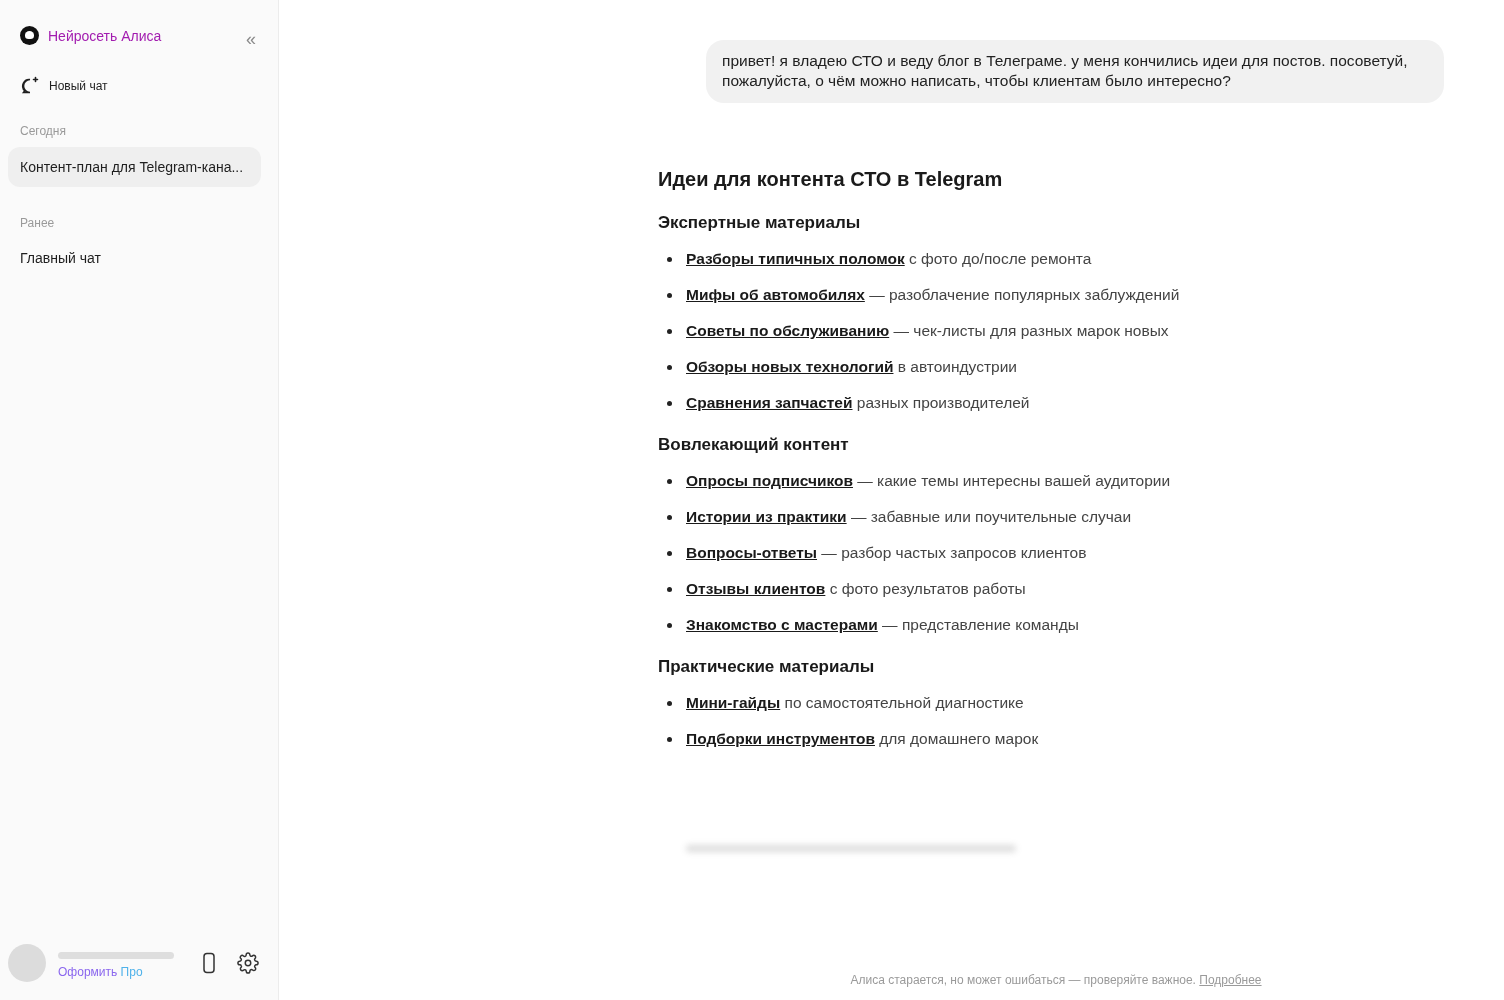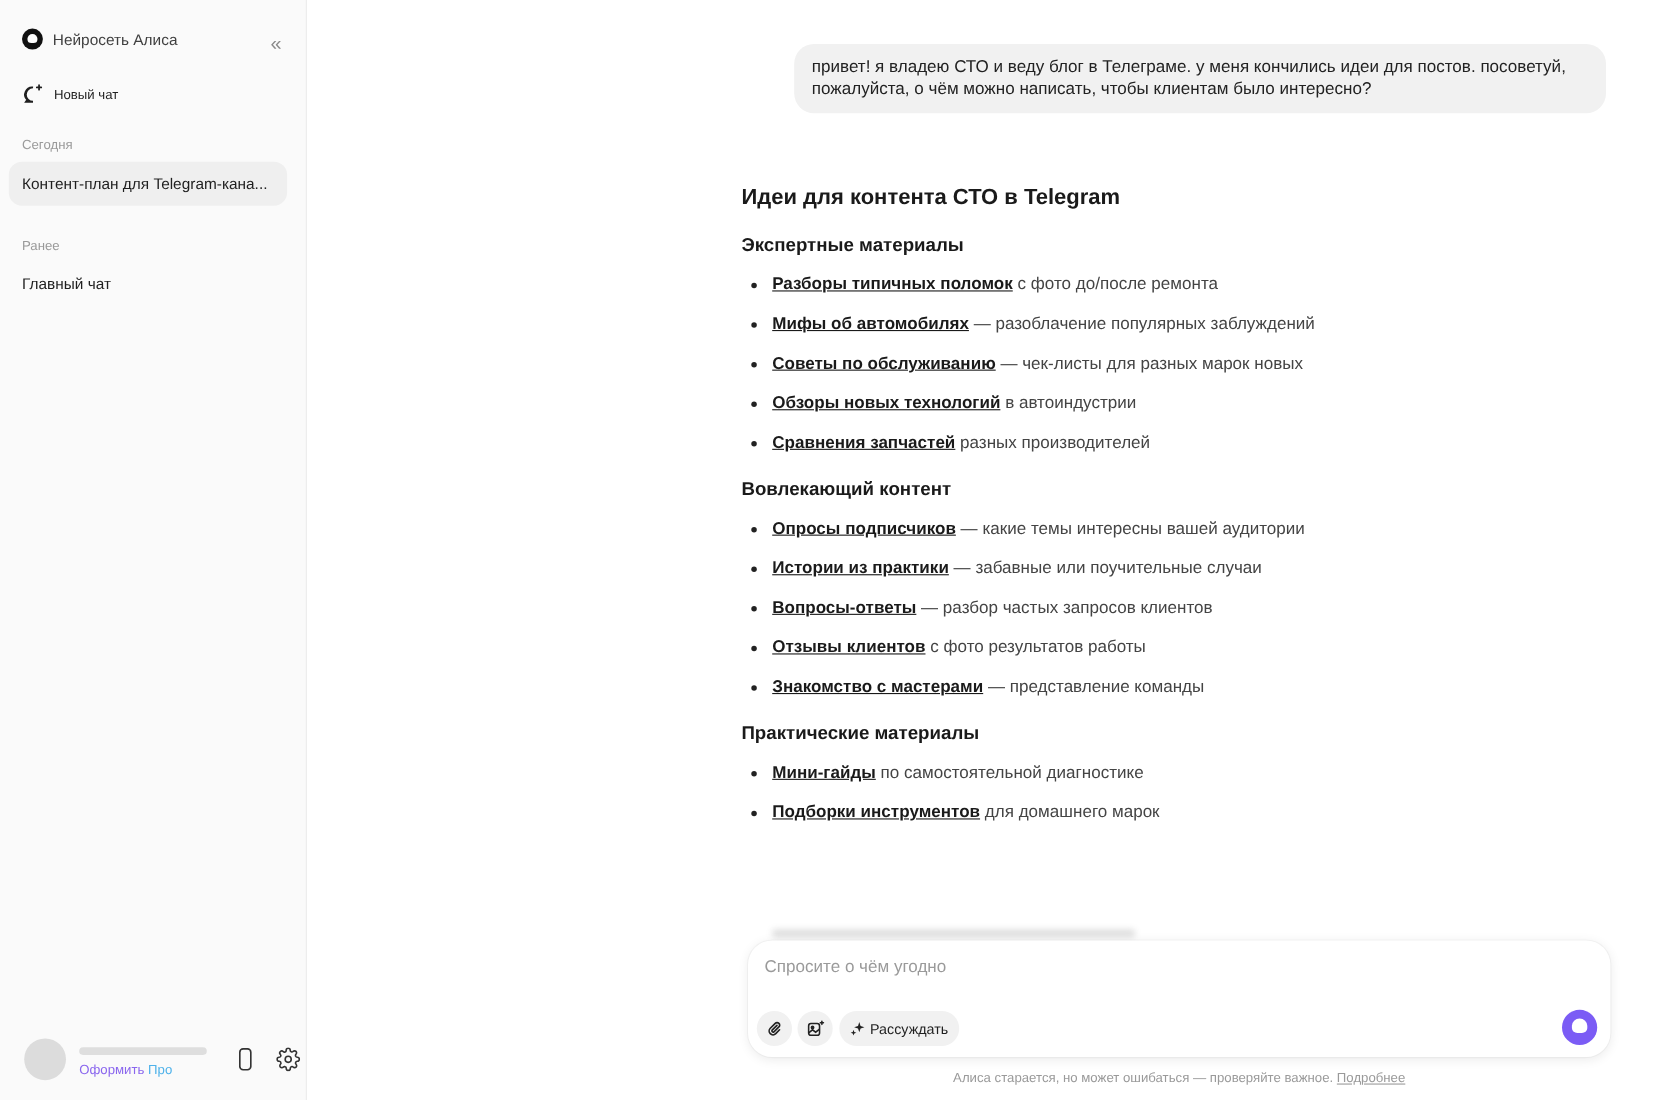--- a/index.html
+++ b/index.html
@@ -4,41 +4,41 @@
 <style>
   * { box-sizing: border-box; margin: 0; padding: 0; }
   html, body { width: 1504px; height: 1000px; overflow: hidden; background: #ffffff; }
   body { font-family: "Liberation Sans", "DejaVu Sans", sans-serif; color: #1f1f1f; position: relative; }
 
   
   .sidebar { position: absolute; left: 0; top: 0; width: 279px; height: 1000px; background: #fafafa; border-right: 1px solid #ececec; }
   .brand { position: absolute; left: 20px; top: 26px; display: flex; align-items: center; gap: 9px; }
   .brand-logo { width: 19px; height: 19px; border-radius: 50%; background: #111; position: relative; }
   .brand-logo::after { content: ""; position: absolute; left: 5px; top: 5px; width: 9px; height: 8px; background: #fff; border-radius: 50% 50% 40% 40%; }
-  .brand-name { font-size: 14px; color: #404040; }
+  .brand-name { font-size: 14px; color: #a21caf; }
   .collapse-btn { position: absolute; left: 240px; top: 28px; width: 22px; height: 22px; color: #8a8a8a; font-size: 18px; line-height: 22px; text-align: center; cursor: pointer; }
   .new-chat { position: absolute; left: 20px; top: 76px; display: flex; align-items: center; gap: 9px; cursor: pointer; }
   .new-chat svg { width: 20px; height: 20px; }
   .new-chat-label { font-size: 12px; color: #1f1f1f; }
   .section-label { position: absolute; left: 20px; font-size: 12px; color: #9a9a9a; }
   .chat-item { position: absolute; left: 8px; width: 253px; height: 40px; border-radius: 12px; padding: 0 12px; display: flex; align-items: center; font-size: 14px; color: #1f1f1f; white-space: nowrap; overflow: hidden; text-overflow: ellipsis; cursor: pointer; }
   .chat-item.active { background: #efefef; }
   .chat-item span { overflow: hidden; text-overflow: ellipsis; white-space: nowrap; display: block; width: 100%; }
 
-  .user-area { position: absolute; left: 22px; top: 944px; width: 260px; height: 40px; }
+  .user-area { position: absolute; left: 8px; top: 944px; width: 260px; height: 40px; }
   .avatar { position: absolute; left: 0; top: 0; width: 38px; height: 38px; border-radius: 50%; background: #dcdcdc; }
   .name-skeleton { position: absolute; left: 50px; top: 8px; width: 116px; height: 7px; border-radius: 4px; background: #dedede; }
   .pro-link { position: absolute; left: 50px; top: 21px; font-size: 12px; cursor: pointer; }
   .pro-link .p1 { color: #8a66ee; }
   .pro-link .p2 { color: #4fb2ea; }
   .phone-btn { position: absolute; left: 192px; top: 8px; width: 18px; height: 22px; cursor: pointer; }
   .gear-btn { position: absolute; left: 229px; top: 8px; width: 22px; height: 22px; cursor: pointer; }
 
   
-  .main { position: absolute; left: 280px; top: 0; width: 1224px; height: 1000px; }
+  .main { position: absolute; left: 264px; top: 0; width: 1224px; height: 1000px; }
   .user-bubble { position: absolute; left: 442px; top: 40px; width: 738px; background: #f1f1f1; border-radius: 18px; padding: 11px 16px 12px 16px; font-size: 15.5px; line-height: 20px; color: #222; }
 
   .answer { position: absolute; left: 394px; top: 168px; width: 700px; }
   .answer h1 { font-size: 20px; font-weight: bold; color: #1a1a1a; margin-bottom: 22px; }
   .answer h2 { font-size: 17px; font-weight: bold; color: #1a1a1a; margin-bottom: 16px; }
   .answer ul { list-style: none; margin-bottom: 22px; }
   .answer li { position: relative; padding-left: 28px; font-size: 15.5px; line-height: 20px; color: #444; margin-bottom: 16px; }
   .answer li::before { content: ""; position: absolute; left: 9px; top: 8px; width: 5px; height: 5px; border-radius: 50%; background: #222; }
   .answer li b { color: #1a1a1a; text-decoration: underline; }
   .faded-line { position: absolute; left: 394px; top: 840px; width: 400px; height: 16px; filter: blur(3px); opacity: 0.25; }
@@ -133,44 +133,18 @@
     <ul>
       <li><b>Мини-гайды</b><span> по самостоятельной диагностике</span></li>
       <li><b>Подборки инструментов</b><span> для домашнего марок</span></li>
     </ul>
   </article>
 
   <div class="faded-line">
       <div></div>
     </div>
 
-  <div class="composer">
-    <input class="composer-input" type="text" placeholder="Спросите о чём угодно" style="">
-    <div class="tool-btn attach-btn">
-      <svg width="14" height="14" viewBox="0 0 24 24" fill="none" stroke="#222" stroke-width="2.6" stroke-linecap="round">
-        <path d="M16 7l-7.5 7.5a2 2 0 0 0 2.8 2.8L19 9.6a4 4 0 0 0-5.7-5.7L5.6 11.6a6 6 0 0 0 8.5 8.5L20 14"></path>
-      </svg>
-    </div>
-    <div class="tool-btn image-btn">
-      <svg width="17" height="17" viewBox="0 0 24 24" fill="none" stroke="#222" stroke-width="2">
-        <rect x="3" y="5" width="14" height="15" rx="3"></rect>
-        <circle cx="8" cy="10" r="1.5" fill="#222"></circle>
-        <path d="M3 17l5-4 4 3 5-4"></path>
-        <path d="M20 2v4M18 4h4" stroke-linecap="round"></path>
-      </svg>
-    </div>
-    <div class="tool-btn think-btn">
-      <svg width="14" height="14" viewBox="0 0 24 24" fill="#222">
-        <path d="M14 2l2 6 6 2-6 2-2 6-2-6-6-2 6-2z"></path>
-        <path d="M5 14l1.2 3.3L9.5 18.5 6.2 19.7 5 23 3.8 19.7.5 18.5l3.3-1.2z"></path>
-      </svg>
-      <span>Рассуждать</span>
-    </div>
-    <div class="send-btn">
-      <span></span>
-    </div>
-  </div>
 
   <div class="disclaimer">
     <span>Алиса старается, но может ошибаться — проверяйте важное.</span>
     <a>Подробнее</a>
   </div>
 </main>
 
 </body></html>

